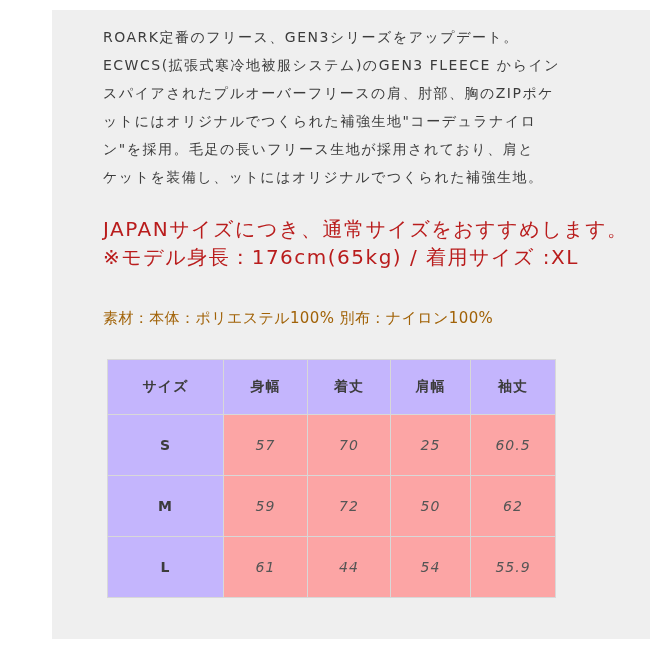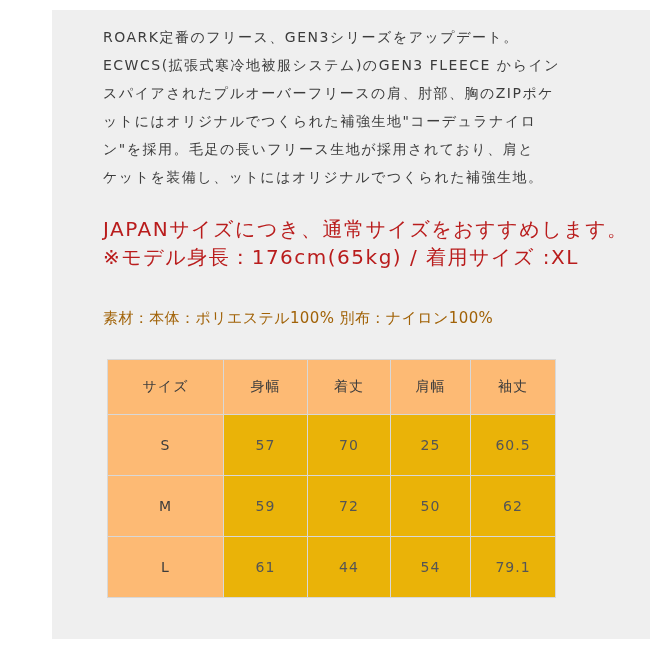--- a/index.html
+++ b/index.html
@@ -50,28 +50,29 @@
   .size-chart th, .size-chart td {
     border: 1px solid #d8d8d8;
     text-align: center;
     vertical-align: middle;
     font-size: 14px;
     letter-spacing: 1px;
   }
   .size-chart thead th { height: 55px; }
   .size-chart tbody th, .size-chart tbody td { height: 61px; }
   .size-chart th {
-    background: #fdba74;
+    background: #c4b5fd;
     color: #3c3c3c;
-    font-weight: normal;
+    font-weight: bold;
   }
   .size-chart td {
-    background: #eab308;
+    background: #fca5a5;
     color: #555555;
     font-weight: normal;
+    font-style: italic;
   }
 </style>
 </head>
 <body>
 
 <div class="panel">
   <div class="content">
 
     <p class="desc">
       <span class="line">ROARK定番のフリース、GEN3シリーズをアップデート。</span>
@@ -119,19 +120,19 @@
           <td>59</td>
           <td>72</td>
           <td>50</td>
           <td>62</td>
         </tr>
         <tr>
           <th>L</th>
           <td>61</td>
           <td>44</td>
           <td>54</td>
-          <td>79.1</td>
+          <td>55.9</td>
         </tr>
       </tbody>
     </table>
 
   </div>
 </div>
 
 </body></html>

